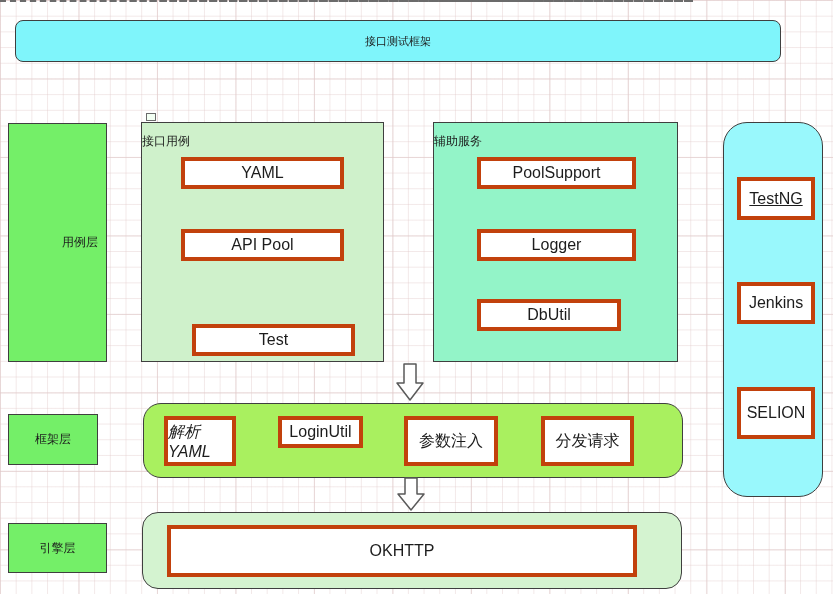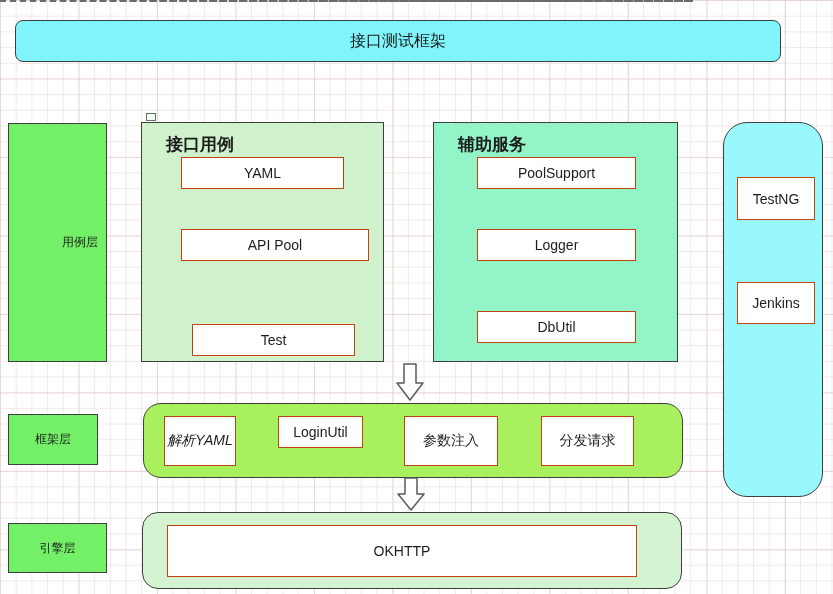--- a/index.html
+++ b/index.html
@@ -14,25 +14,25 @@
       linear-gradient(90deg, rgba(220,196,196,0.55) 1px, transparent 1px);
     background-size:15.7px 15.7px,15.7px 15.7px,78.5px 78.5px,78.5px 78.5px;
   }
   .abs{position:absolute;box-sizing:border-box;}
   .node{
     border:1px solid #3f3f3f;display:flex;align-items:center;justify-content:center;
     font-size:12px;text-align:center;
   }
   .green{background:#74ef68;}
   .banner{background:#7ff5fb;border:1px solid #3f3f3f;border-radius:8px;
-    display:flex;align-items:center;justify-content:center;font-size:16px;}
-  .container-label{position:absolute;top:10px;left:24px;font-size:17px;font-weight:bold;}
+    display:flex;align-items:center;justify-content:center;font-size:11px;}
+  .container-label{position:absolute;top:10px;left:0;font-size:12px;font-weight:normal;}
   .whitebox{
-    position:absolute;background:#ffffff;border:1px solid #c2410c;
-    display:flex;align-items:center;justify-content:center;font-size:14px;box-sizing:border-box;
+    position:absolute;background:#ffffff;border:4px solid #c2410c;
+    display:flex;align-items:center;justify-content:center;font-size:16px;box-sizing:border-box;
   }
   .dashed{border-top:2px dashed #6b6b6b;height:0;}
   .marker{background:#f3fff3;border:1px solid #6b6b6b;}
   svg{display:block;}
 </style>
 </head>
 <body>
 
 <div class="canvas">
 
@@ -53,47 +53,50 @@
     <span>引擎层</span>
   </div>
 
   <div class="abs marker" style="left:146px;top:113px;width:10px;height:8px;"></div>
 
   <div class="abs" style="left:141px;top:122px;width:243px;height:240px;background:#cff1cb;border:1px solid #3f3f3f;">
     <div class="container-label">接口用例</div>
     <div class="whitebox" style="left:39px;top:34px;width:163px;height:32px;">
       <span>YAML</span>
     </div>
-    <div class="whitebox" style="left:39px;top:106px;width:188px;height:32px;">
+    <div class="whitebox" style="left:39px;top:106px;width:163px;height:32px;">
       <span>API Pool</span>
     </div>
     <div class="whitebox" style="left:50px;top:176px;width:163px;height:32px;margin-top:25px;">
       <span>Test</span>
     </div>
   </div>
 
   <div class="abs" style="left:433px;top:122px;width:245px;height:240px;background:#93f4c8;border:1px solid #3f3f3f;">
     <div class="container-label">辅助服务</div>
     <div class="whitebox" style="left:43px;top:34px;width:159px;height:32px;">
       <span>PoolSupport</span>
     </div>
     <div class="whitebox" style="left:43px;top:106px;width:159px;height:32px;">
       <span>Logger</span>
     </div>
-    <div class="whitebox" style="left:43px;top:176px;width:159px;height:32px;margin-top:12px;">
+    <div class="whitebox" style="left:43px;top:176px;width:144px;height:32px;">
       <span>DbUtil</span>
     </div>
   </div>
 
   <div class="abs" style="left:723px;top:122px;width:100px;height:375px;background:#99f8fc;border:1px solid #3f3f3f;border-radius:24px;">
-    <div class="whitebox" style="left:13px;top:54px;width:78px;height:43px;">
+    <div class="whitebox" style="left:13px;top:54px;width:78px;height:43px;text-decoration:underline;">
       <span>TestNG</span>
     </div>
     <div class="whitebox" style="left:13px;top:159px;width:78px;height:42px;">
       <span>Jenkins</span>
+    </div>
+    <div class="whitebox" style="left:13px;top:264px;width:78px;height:52px;">
+      <span>SELION</span>
     </div>
   </div>
 
   <svg class="abs" style="left:396px;top:363px;" width="28" height="38" viewBox="0 0 28 38">
     <polygon points="8,1 20,1 20,20 27,20 14,37 1,20 8,20" fill="#ffffff" stroke="#5a5a5a" stroke-width="1.5" stroke-linejoin="round"></polygon>
   </svg>
 
   <div class="abs" style="left:143px;top:403px;width:540px;height:75px;background:#a9f05f;border:1px solid #3f3f3f;border-radius:18px;">
     <div class="whitebox" style="left:20px;top:12px;width:72px;height:50px;font-style:italic;">
       <span>解析YAML</span>

